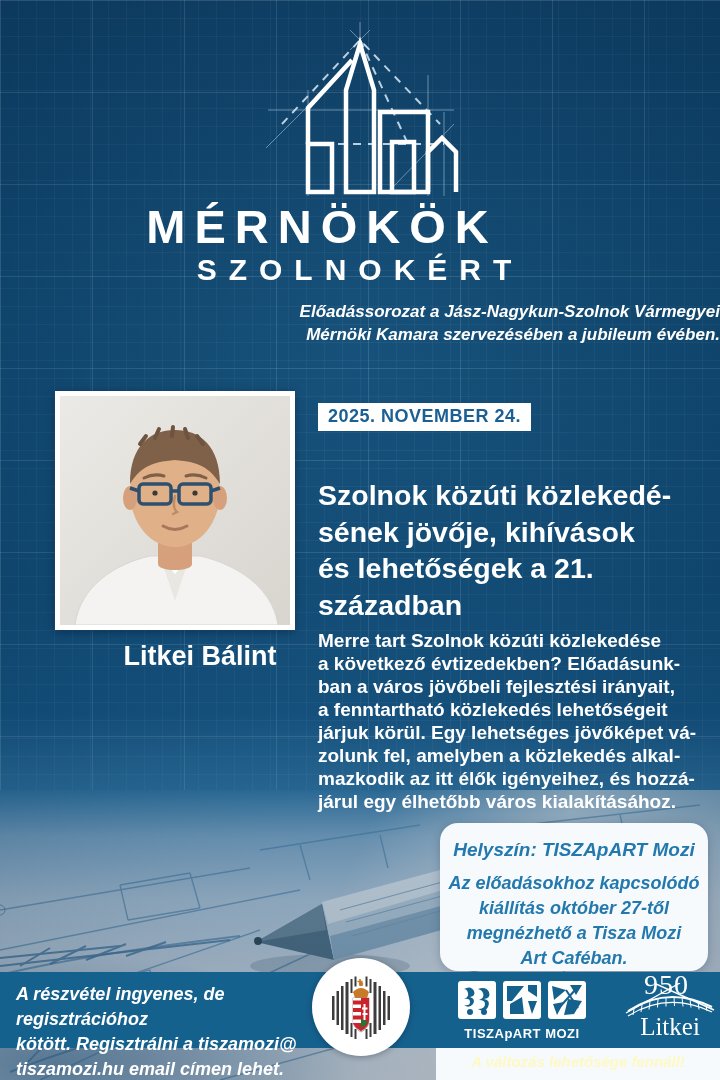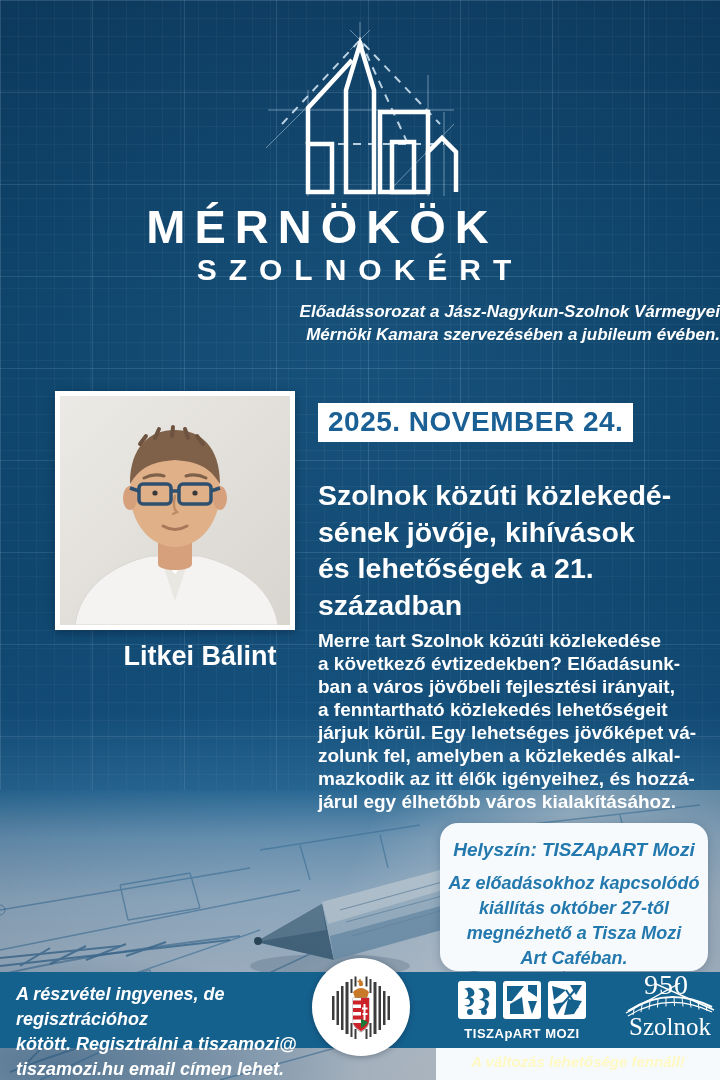--- a/index.html
+++ b/index.html
@@ -40,21 +40,21 @@
     color:#fff;font-size:30px;font-weight:700;letter-spacing:12px;}
   .subtitle{position:absolute;left:0;top:301px;width:720px;text-align:right;
     color:#fff;font-size:17px;font-weight:700;font-style:italic;line-height:22.5px;white-space:pre-line;}
   
   .photo-frame{position:absolute;left:55px;top:391px;width:230px;height:229px;
     background:#e9e7e3;border:5px solid #fff;box-shadow:0 2px 8px rgba(0,10,30,.35);}
   .speaker-name{position:absolute;left:80px;top:641px;width:240px;text-align:center;
     color:#fff;font-size:27px;font-weight:700;}
   
   .badge{position:absolute;left:318px;background:#fff;color:#1b6095;
-    font-size:28px;font-weight:800;padding:3px 10px 4px 10px;letter-spacing:0.5px;}
+    font-size:18px;font-weight:800;padding:3px 10px 4px 10px;letter-spacing:0.5px;}
   .badge.date{top:403px;}
   .badge.time{top:438px;}
   .event-title{position:absolute;left:318px;top:477px;width:400px;
     color:#fff;font-size:28.5px;font-weight:800;line-height:36.5px;white-space:pre-line;}
   .event-desc{position:absolute;left:318px;top:629px;width:400px;
     color:#fff;font-size:19px;font-weight:600;line-height:23px;white-space:pre-line;}
   
   .venue-box{position:absolute;left:440px;top:823px;width:268px;height:148px;
     background:#f7fafd;border-radius:18px;box-shadow:0 2px 10px rgba(10,40,70,.25);
     text-align:center;color:#2379ae;font-style:italic;}
@@ -306,16 +306,16 @@
     <svg class="szolnok-bridge" width="92" height="34" viewBox="0 0 92 34">
       <g stroke="#ffffff" fill="none">
         <path d="M4,28 Q44,2 88,24" stroke-width="2"></path>
         <path d="M4,33 Q44,8 88,29" stroke-width="1.2"></path>
         <g stroke-width="1">
           <path d="M10,26 l-1,6 M18,22 l-1,7 M26,18.5 l-1,8 M34,16 l-0.5,8.5 M42,14.5 l0,9 M50,14 l0.5,9 M58,14.5 l1,9 M66,16 l1,8.5 M74,18.5 l1,8 M82,22 l1,6"></path>
         </g>
         <path d="M2,30 L56,0 M30,0 L90,27" stroke-width="1.4"></path>
       </g>
     </svg>
-    <div class="szolnok-name">Szolnok</div>
+    <div class="szolnok-name">Litkei</div>
   </div>
 
 </div>
 
 </body></html>

